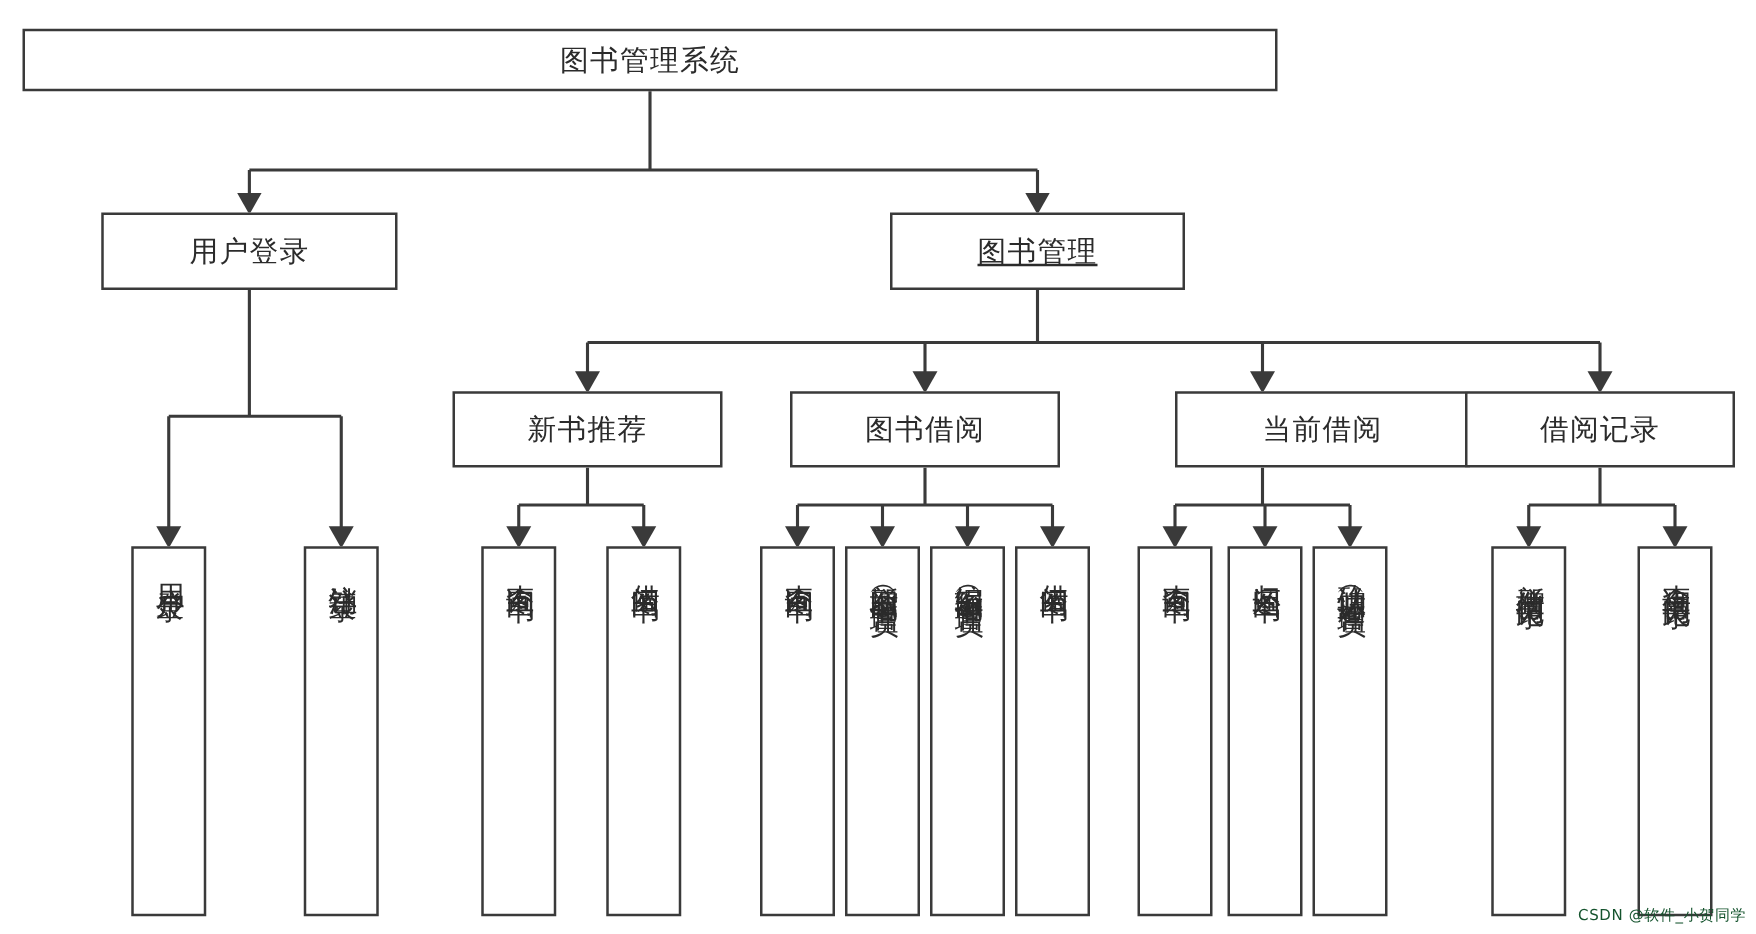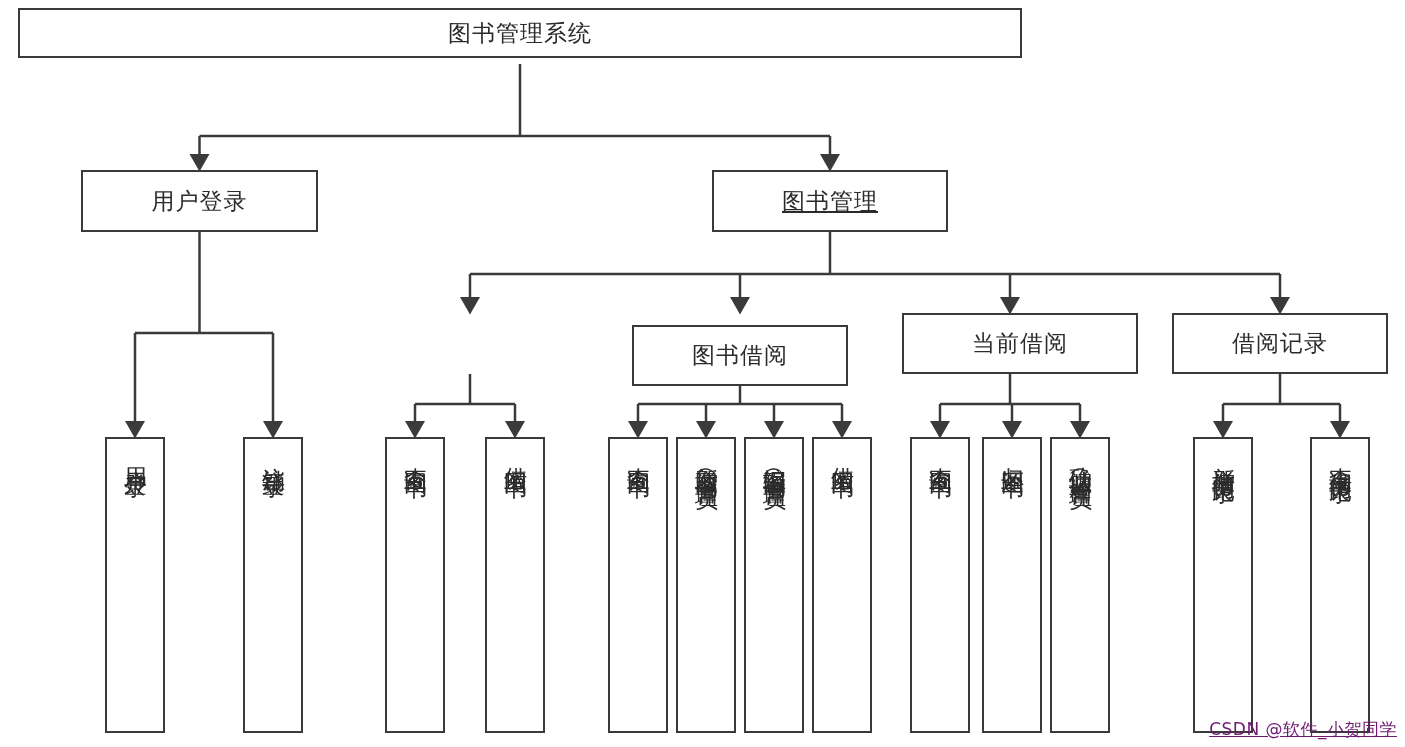--- a/index.html
+++ b/index.html
@@ -53,25 +53,24 @@
     font-size: 23px;
     line-height: 1.12;
     letter-spacing: 3px;
     white-space: nowrap;
     color: #2b2b2b;
   }
   .watermark {
     position: absolute;
     right: 8px;
     bottom: 6px;
-    font-size: 17px;
-    color: #701a75;
+    font-size: 12px;
+    color: #14532d;
     letter-spacing: 0.5px;
     white-space: nowrap;
-    text-decoration: underline;
   }
 </style>
 </head>
 <body>
 
 <div id="canvas">
 
   <svg class="wires" viewBox="0 0 1405 747" xmlns="http://www.w3.org/2000/svg">
     <defs>
       <marker id="arrow" markerWidth="10" markerHeight="10" refX="3.2" refY="5" orient="auto" markerUnits="strokeWidth">
@@ -115,35 +114,38 @@
       <path d="M1012,404 L1012,429" marker-end="url(#arrow)"></path>
       <path d="M1080,404 L1080,429" marker-end="url(#arrow)"></path>
 
       <path d="M1280,374 L1280,404"></path>
       <path d="M1223,404 L1340,404"></path>
       <path d="M1223,404 L1223,429" marker-end="url(#arrow)"></path>
       <path d="M1340,404 L1340,429" marker-end="url(#arrow)"></path>
     </g>
   </svg>
 
-  <div class="node root horizontal" style="left:18px; top:8px; width:1004px; height:50px;">
+  <div class="node root horizontal" style="left:18px; top:23px; width:1004px; height:50px;">
     <span>图书管理系统</span>
   </div>
 
   <div class="node horizontal" style="left:81px; top:170px; width:237px; height:62px;">
     <span>用户登录</span>
   </div>
   <div class="node horizontal" style="left:712px; top:170px; width:236px; height:62px;text-decoration:underline;">
     <span>图书管理</span>
   </div>
 
-  <div class="node horizontal" style="left:632px; top:313px; width:216px; height:61px;margin-top:12px;">
+  <div class="node horizontal" style="left:362px; top:313px; width:216px; height:61px;">
+    <span>新书推荐</span>
+  </div>
+  <div class="node horizontal" style="left:632px; top:313px; width:216px; height:61px;">
     <span>图书借阅</span>
   </div>
-  <div class="node horizontal" style="left:902px; top:313px; width:236px; height:61px;">
+  <div class="node horizontal" style="left:940px; top:313px; width:236px; height:61px;">
     <span>当前借阅</span>
   </div>
   <div class="node horizontal" style="left:1172px; top:313px; width:216px; height:61px;justify-content:center;">
     <span>借阅记录</span>
   </div>
 
   <div class="node vertical" style="left:105px; top:437px; width:60px; height:296px;">
     <span class="vlabel">用户登录</span>
   </div>
   <div class="node vertical" style="left:243px; top:437px; width:60px; height:296px;">

